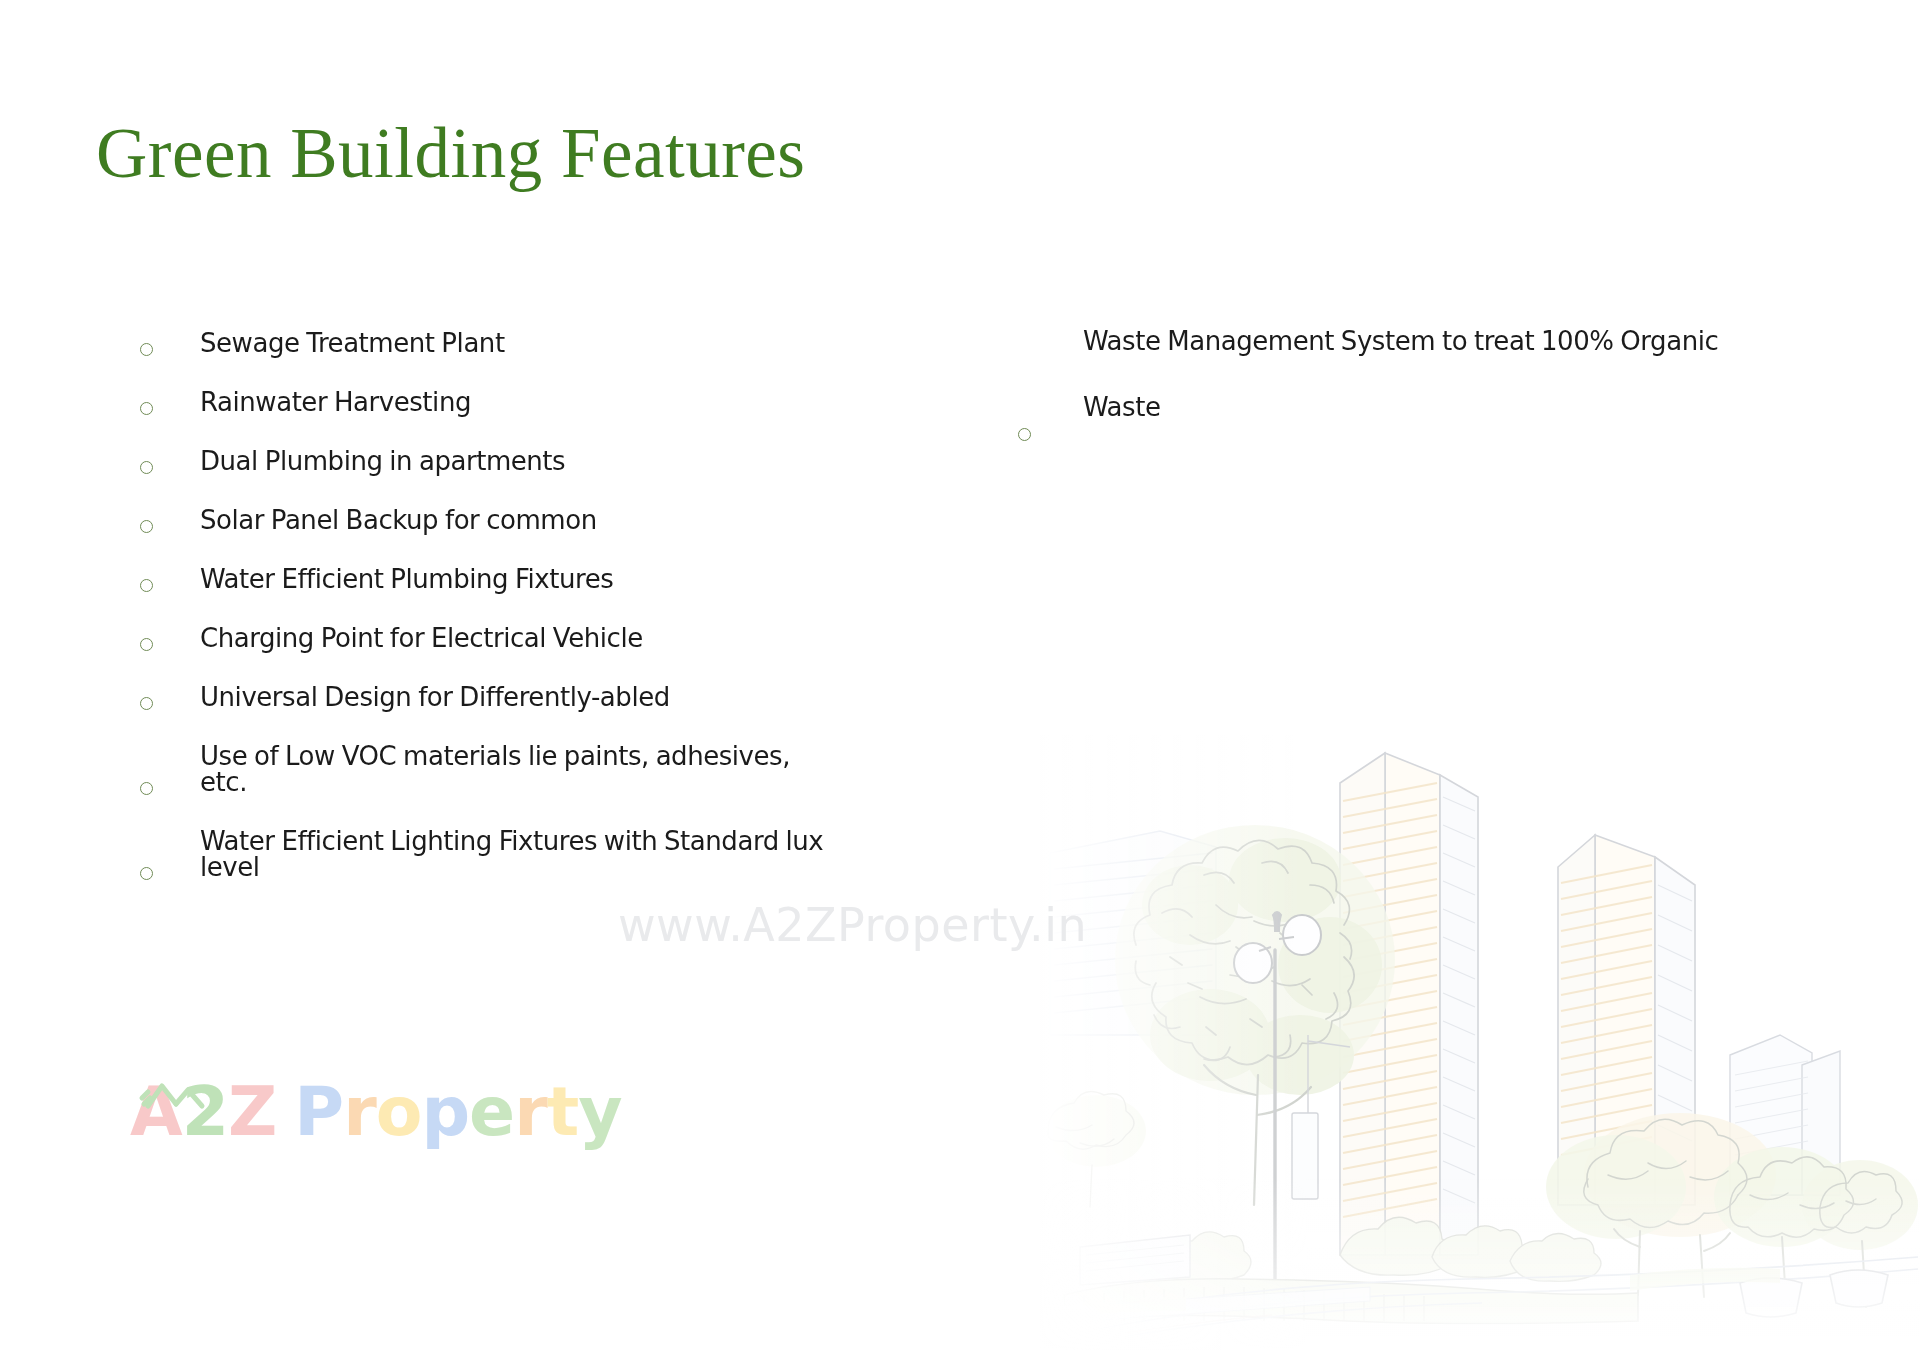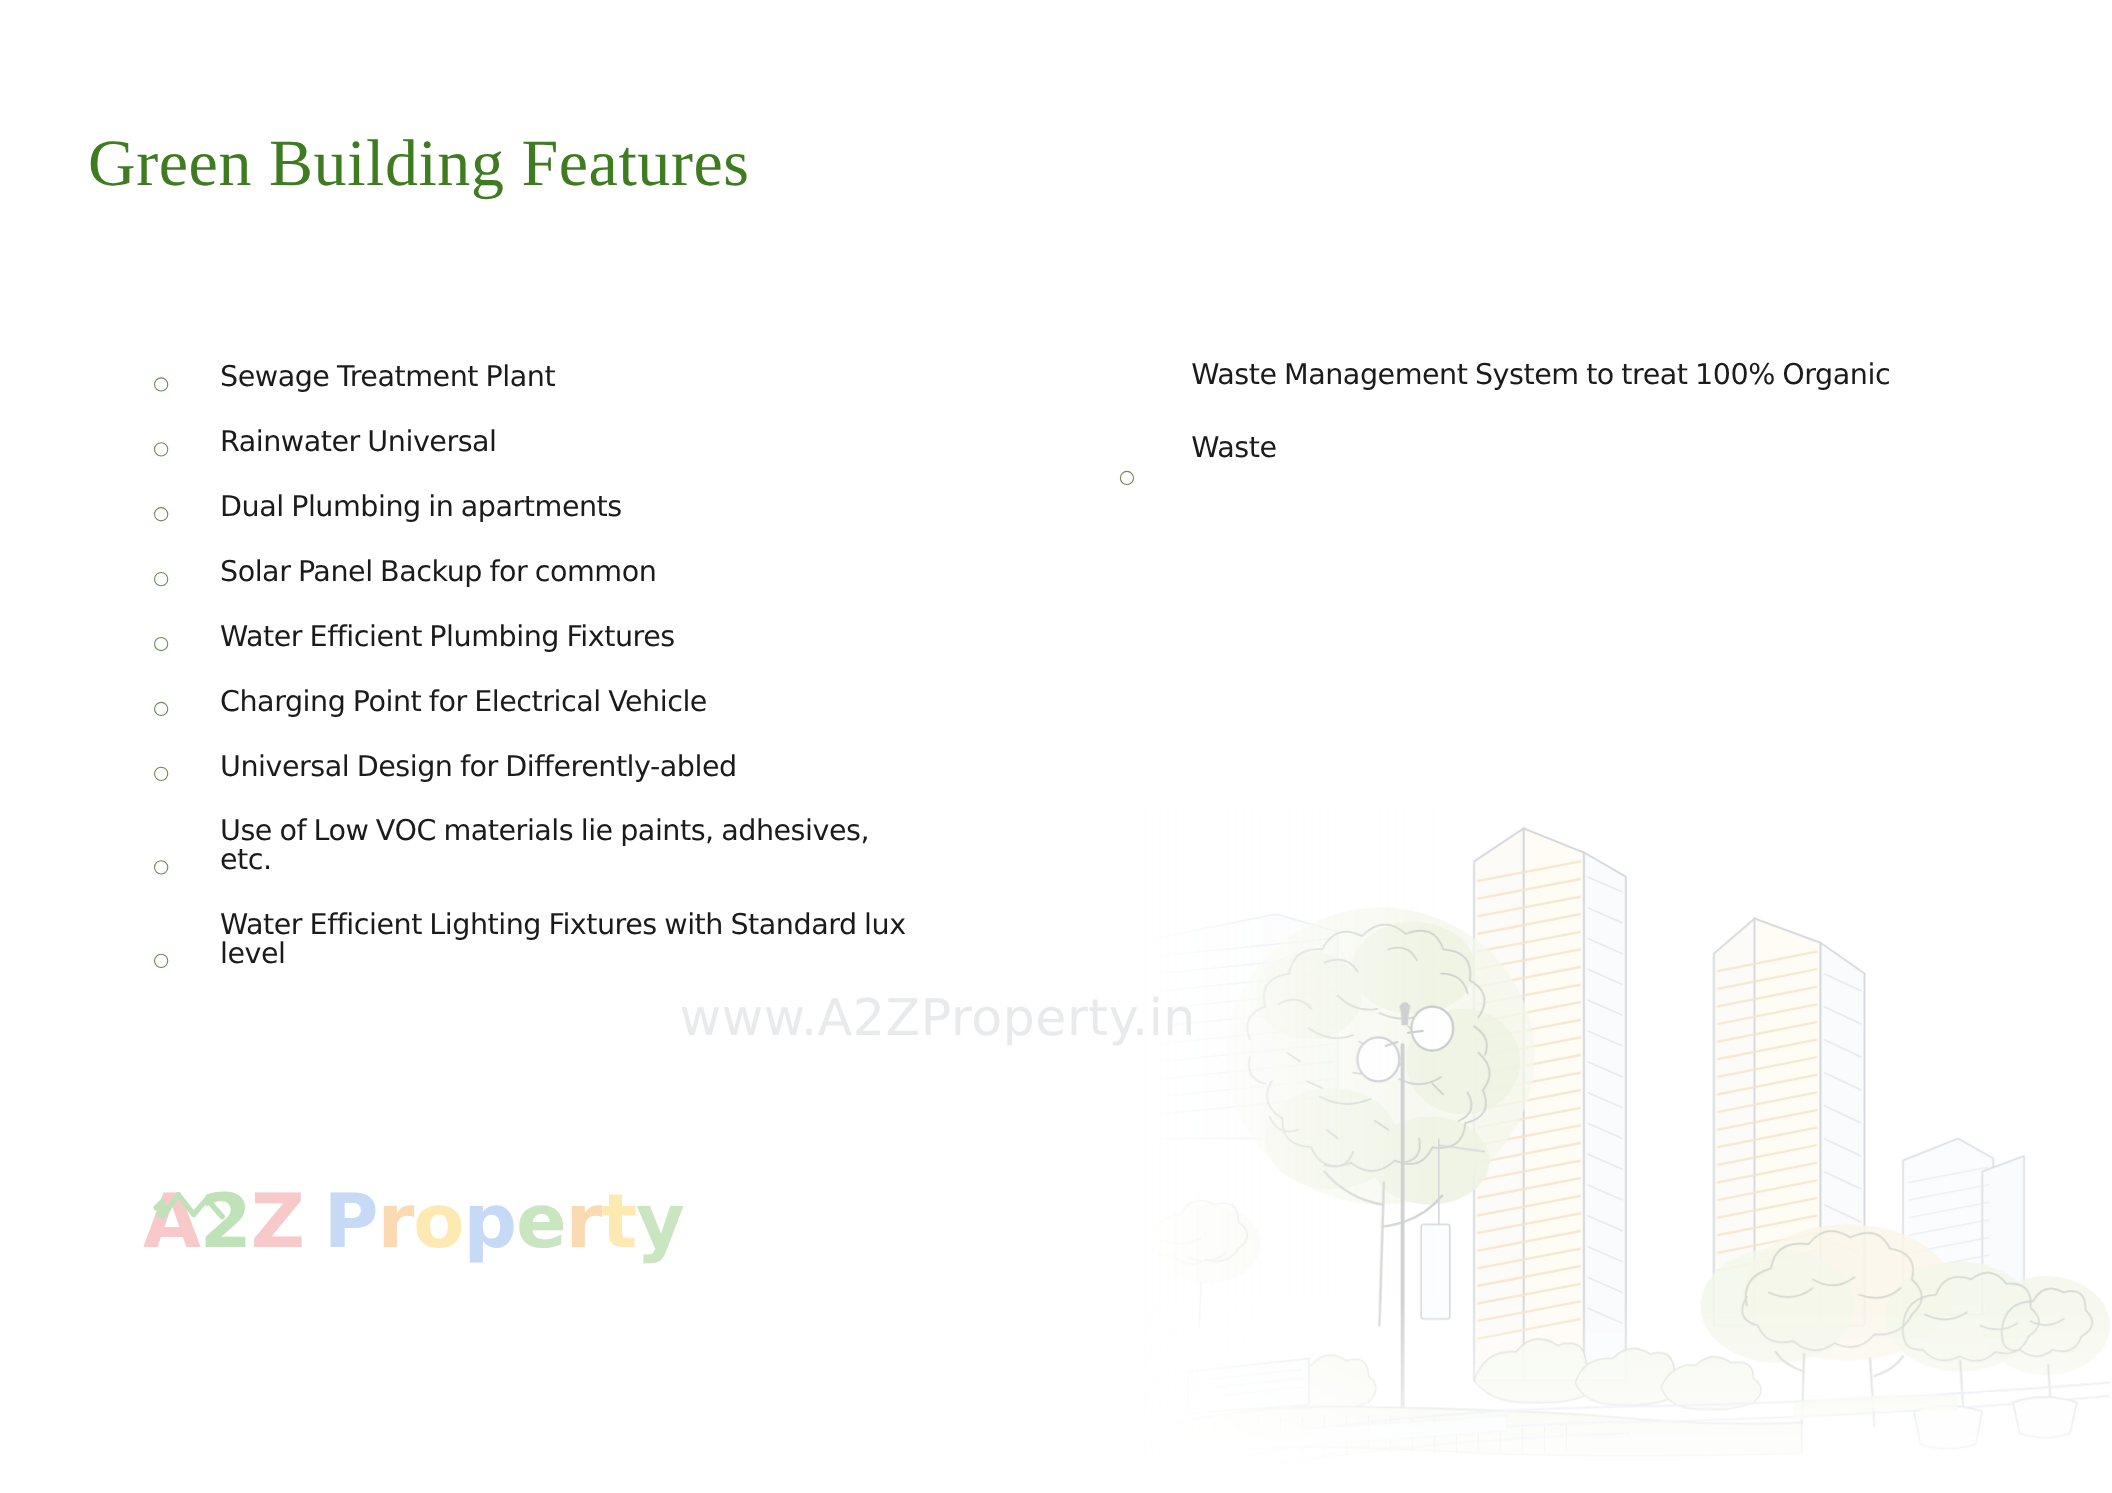--- a/index.html
+++ b/index.html
@@ -23,24 +23,24 @@
     inset: 0;
     width: 1920px;
     height: 1357px;
     background: #ffffff;
     overflow: hidden;
   }
 
   
   .slide-title {
     position: absolute;
-    left: 80px;
+    left: 96px;
     top: 118px;
     font-family: "Liberation Serif", "DejaVu Serif", serif;
-    font-size: 60px;
+    font-size: 71px;
     line-height: 1.0;
     font-weight: 400;
     color: #3f7c21;
     letter-spacing: 0.5px;
     white-space: nowrap;
     z-index: 6;
   }
 
   
   .illustration {
@@ -445,21 +445,21 @@
 
   <div class="column col-left">
 
     <div class="bullet-item">
       <span class="bullet-marker"></span>
       <span class="bullet-text">Sewage Treatment Plant</span>
     </div>
 
     <div class="bullet-item">
       <span class="bullet-marker"></span>
-      <span class="bullet-text">Rainwater Universal</span>
+      <span class="bullet-text">Rainwater Harvesting</span>
     </div>
 
     <div class="bullet-item">
       <span class="bullet-marker"></span>
       <span class="bullet-text">Dual Plumbing in apartments</span>
     </div>
 
     <div class="bullet-item">
       <span class="bullet-marker"></span>
       <span class="bullet-text">Solar Panel Backup for common</span>

